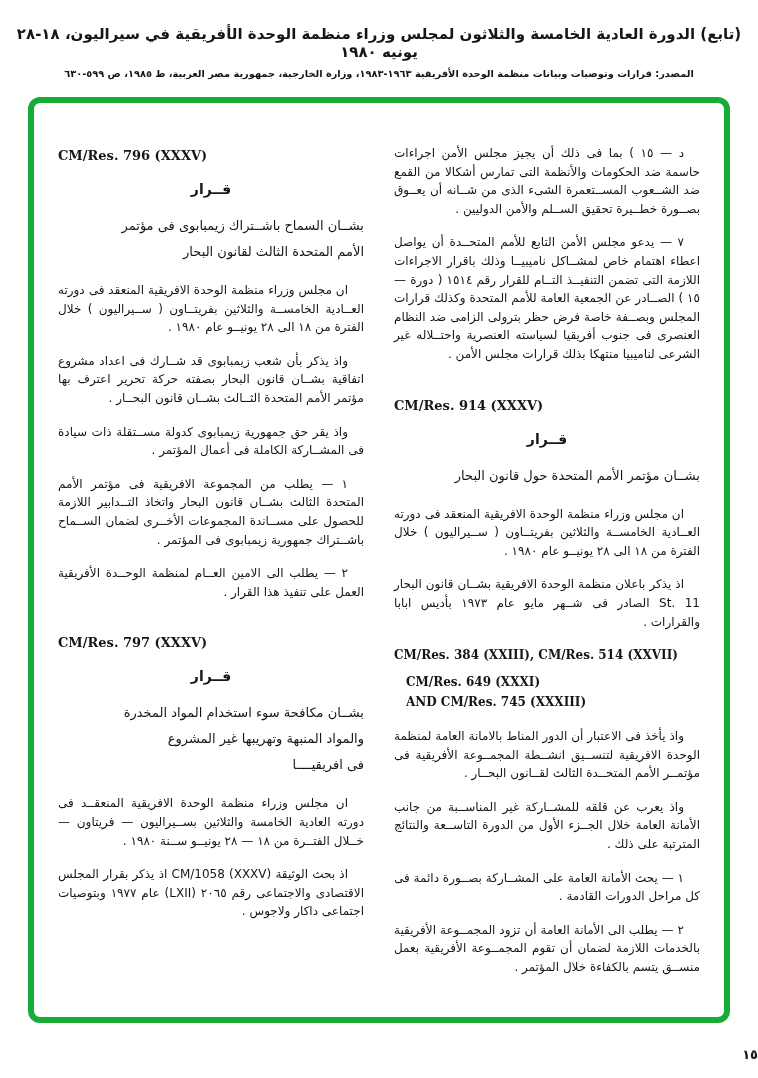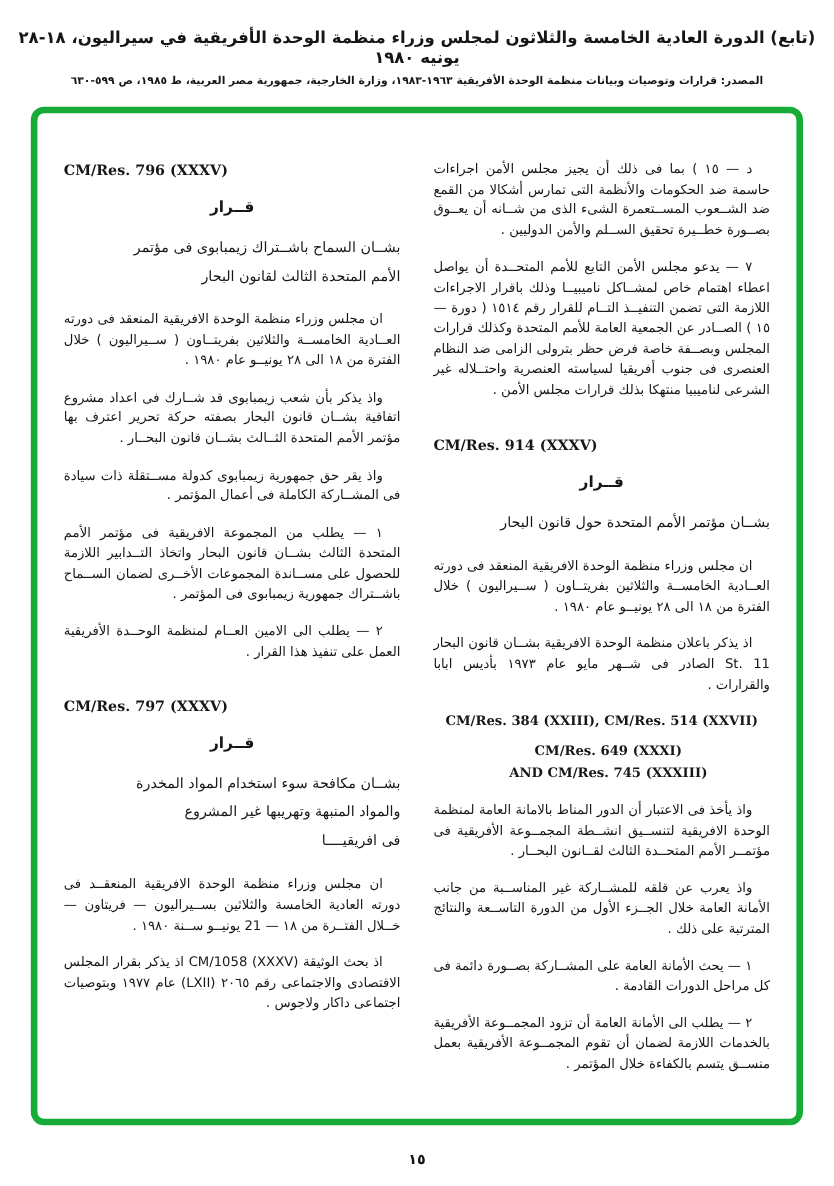--- a/index.html
+++ b/index.html
@@ -33,31 +33,31 @@
   }
   .res-number.spaced{margin-top:34px;}
   .decree{
     text-align:center;font-weight:bold;font-size:14px;margin:0 0 16px 0;
   }
   .subject{
     text-align:right;font-weight:normal;font-size:13px;
     line-height:2;margin:0 0 16px 0;
   }
   .refs{
-    direction:ltr;text-align:center;
+    direction:ltr;text-align:left;
     font-family:"DejaVu Serif",serif;font-weight:bold;font-size:12px;
     margin:2px 0 16px 0;
   }
   .ref-line{line-height:1.5;margin-bottom:9px;}
   .ref-line.tight{margin-bottom:2px;}
   .ref-line.ref-indent{padding-left:12px;}
   
   .page-number{
     position:absolute;bottom:16px;left:0;width:100%;
-    text-align:center;font-weight:bold;font-size:13px;
+    text-align:right;font-weight:bold;font-size:13px;
   }
 </style>
 </head>
 <body>
 
 <div class="hdr">
   <div class="hdr-line1">(تابع) الدورة العادية الخامسة والثلاثون لمجلس وزراء منظمة الوحدة الأفريقية في سيراليون، ١٨-٢٨ يونيه ١٩٨٠</div>
   <div class="hdr-line2">المصدر: قرارات وتوصيات وبيانات منظمة الوحدة الأفريقية ١٩٦٣-١٩٨٣، وزارة الخارجية، جمهورية مصر العربية، ط ١٩٨٥، ص ٥٩٩-٦٣٠</div>
 </div>
 
@@ -102,20 +102,20 @@
       <p class="para">٢ — يطلب الى الامين العــام لمنظمة الوحــدة الأفريقية العمل على تنفيذ هذا القرار .</p>
 
       <div class="res-number spaced">CM/Res. 797 (XXXV)</div>
       <div class="decree">قــرار</div>
       <div class="subject">
         <div>بشــان مكافحة سوء استخدام المواد المخدرة</div>
         <div>والمواد المنبهة وتهريبها غير المشروع</div>
         <div>فى افريقيــــا</div>
       </div>
 
-      <p class="para">ان مجلس وزراء منظمة الوحدة الافريقية المنعقــد فى دورته العادية الخامسة والثلاثين بســيراليون — فريتاون — خــلال الفتــرة من ١٨ — 21 يونيــو ســنة ١٩٨٠ .</p>
+      <p class="para">ان مجلس وزراء منظمة الوحدة الافريقية المنعقــد فى دورته العادية الخامسة والثلاثين بســيراليون — فريتاون — خــلال الفتــرة من ١٨ — ٢٨ يونيــو ســنة ١٩٨٠ .</p>
       <p class="para">اذ بحث الوثيقة CM/1058 (XXXV) اذ يذكر بقرار المجلس الاقتصادى والاجتماعى رقم ٢٠٦٥ (LXII) عام ١٩٧٧ وبتوصيات اجتماعى داكار ولاجوس .</p>
     </section>
 
   </div>
 </div>
 
 <div class="page-number">١٥</div>
 
 </body></html>

